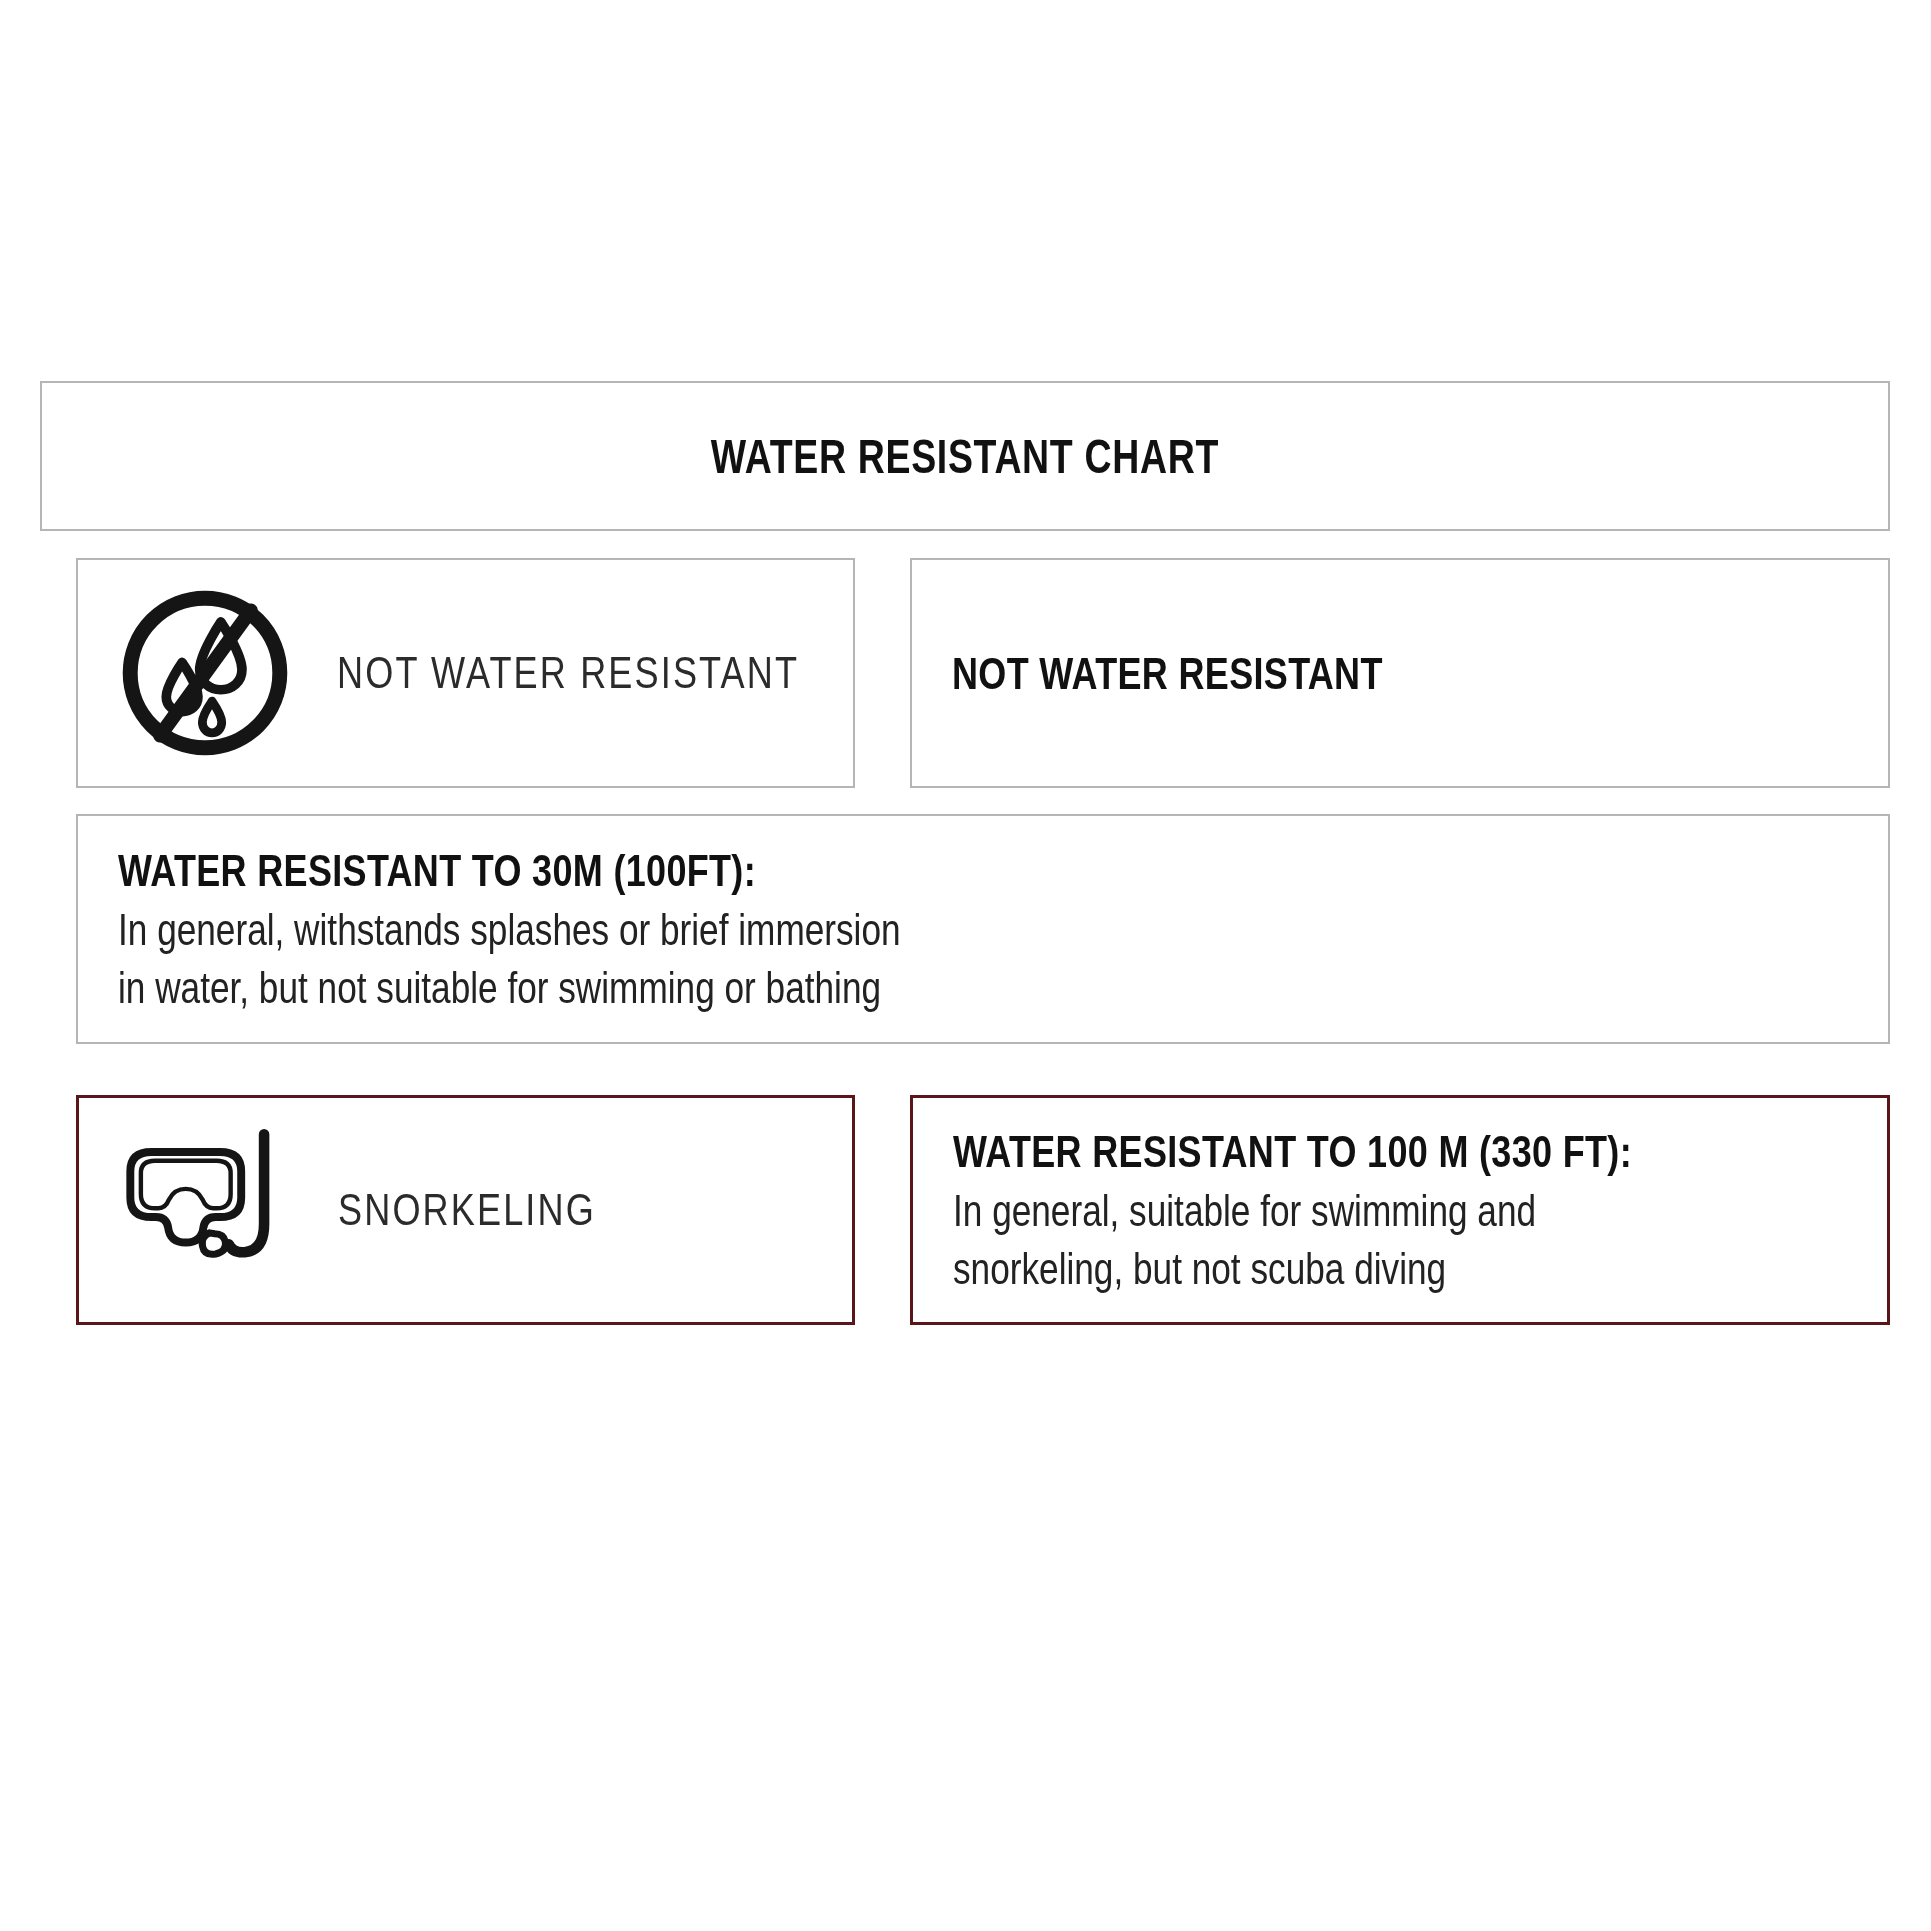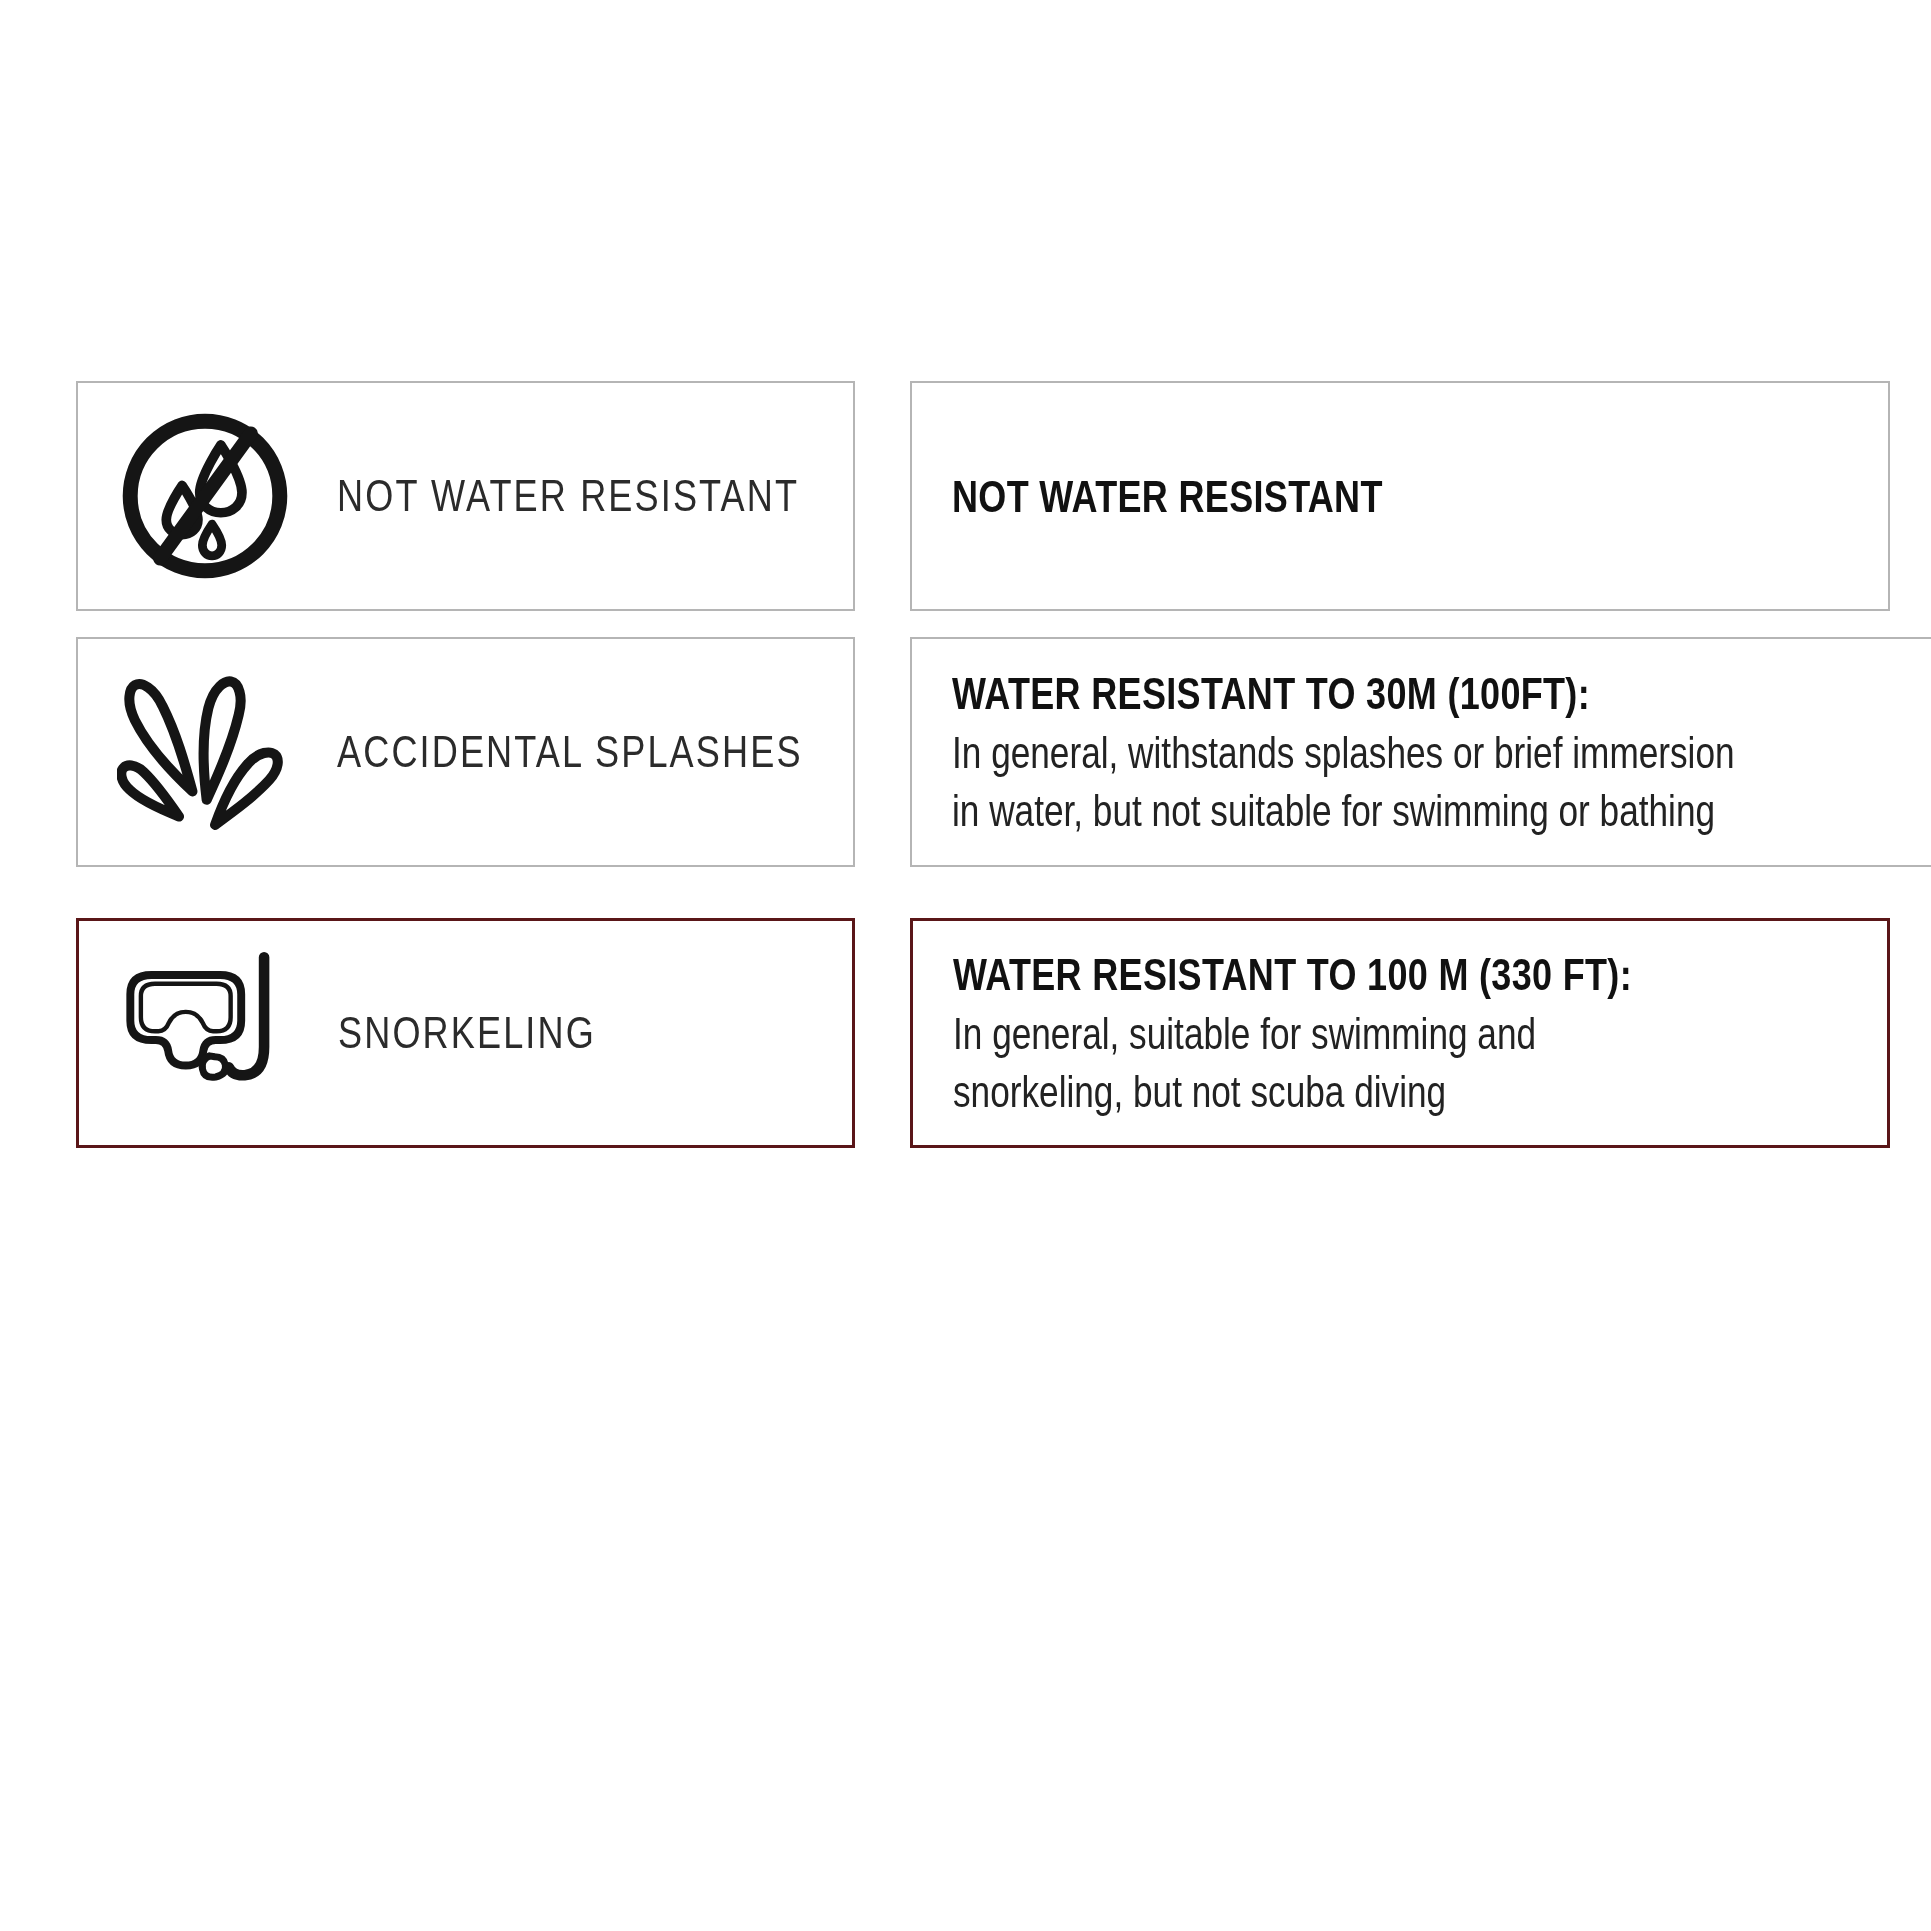--- a/index.html
+++ b/index.html
@@ -89,20 +89,23 @@
   }
 
   .stroke { fill: none; stroke: #151515; stroke-linecap: round; stroke-linejoin: round; }
 </style>
 </head>
 <body>
 
 <div class="stage">
   <div class="chart">
 
+    <div class="title-box">
+      <div class="title">WATER RESISTANT CHART</div>
+    </div>
 
     <div class="row">
       <div class="cell left">
         <span class="icon">
           <svg viewBox="0 0 200 200">
             <g class="stroke">
               <circle cx="100" cy="100" r="85" stroke-width="17"></circle>
               <path stroke-width="11" d="M118,42 C118,42 94,78 94,96 C94,110 105,119 118,119 C131,119 142,110 142,96 C142,78 118,42 118,42 Z"></path>
               <path stroke-width="11" d="M74,88 C74,88 56,114 56,127 C56,137 64,144 74,144 C84,144 92,137 92,127 C92,114 74,88 74,88 Z"></path>
               <path stroke-width="10" d="M108,132 C108,132 97,148 97,156 C97,163 102,168 108,168 C114,168 119,163 119,156 C119,148 108,132 108,132 Z"></path>
@@ -111,33 +114,20 @@
           </svg>
         </span>
         <span class="label">NOT WATER RESISTANT</span>
       </div>
       <div class="cell right">
         <div class="heading">NOT WATER RESISTANT</div>
       </div>
     </div>
 
     <div class="row">
-      <div class="cell left">
-        <span class="icon">
-          <svg viewBox="0 0 210 210">
-            <g class="stroke" stroke-width="12">
-              <path transform="translate(74,182) rotate(-52)" d="M0,0 C-7,-24 -13,-48 -11,-66 C-10,-82 -1,-88 4,-88 C11,-88 17,-80 16,-66 C14,-44 7,-22 0,0 Z"></path>
-              <path transform="translate(90,152) rotate(-30)" d="M0,0 C-11,-36 -19,-78 -17,-108 C-15,-134 -3,-144 4,-144 C13,-144 22,-130 20,-106 C18,-70 9,-34 0,0 Z"></path>
-              <path transform="translate(107,162) rotate(10)" d="M0,0 C-11,-36 -19,-78 -17,-108 C-15,-134 -3,-144 4,-144 C13,-144 22,-130 20,-106 C18,-70 9,-34 0,0 Z"></path>
-              <path transform="translate(117,192) rotate(38)" d="M0,0 C-10,-30 -16,-58 -14,-82 C-13,-102 -2,-110 4,-110 C12,-110 19,-100 18,-82 C16,-56 8,-28 0,0 Z"></path>
-            </g>
-          </svg>
-        </span>
-        <span class="label">ACCIDENTAL SPLASHES</span>
-      </div>
       <div class="cell right">
         <div class="heading">WATER RESISTANT TO 30M (100FT):</div>
         <div class="body-line">In general, withstands splashes or brief immersion</div>
         <div class="body-line">in water, but not suitable for swimming or bathing</div>
       </div>
     </div>
 
     <div class="row">
     </div>
 

